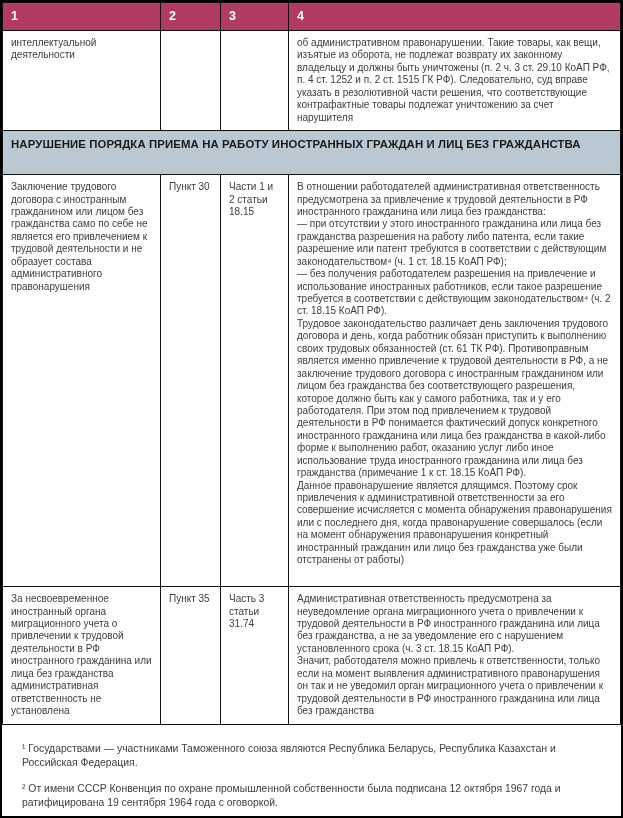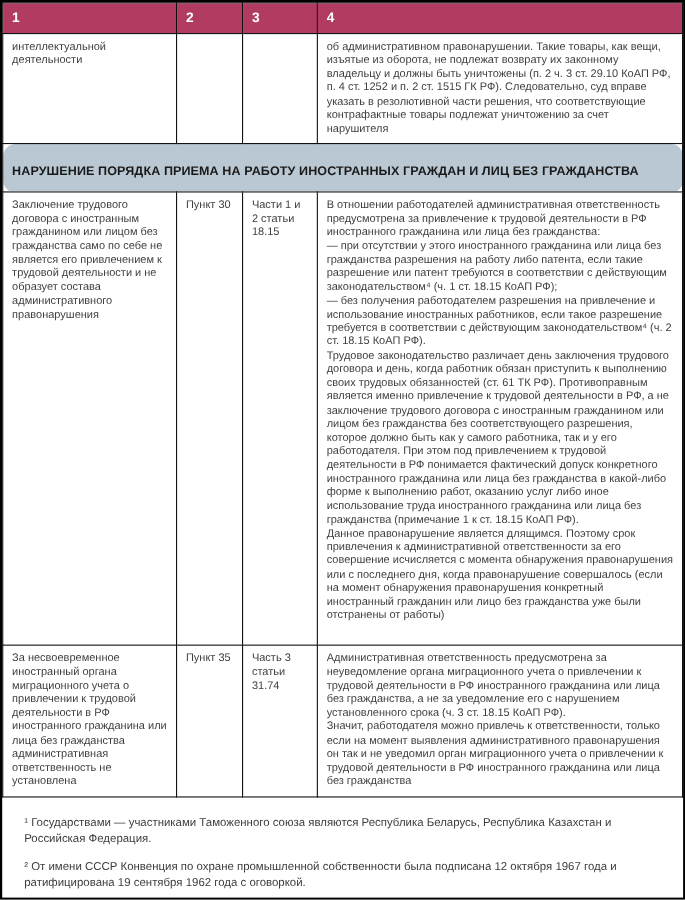--- a/index.html
+++ b/index.html
@@ -49,24 +49,23 @@
     color: var(--body-text);
   }
   td.cell b { font-weight: normal; color: var(--body-text); }
   tr.row-carry  { height: 97px; }
   tr.row-main   { height: 412px; margin-left: 41px; }
   tr.row-last   { height: 138px; }
   tr.section-row td {
     background: var(--section-bg);
     color: var(--section-text);
     font-size: 11.4px; font-weight: bold;
-    padding: 19px 8px 6px 8px;
+    padding: 7px 8px 6px 8px;
     height: 44px;
     letter-spacing: 0.1px;
-    border-radius: 11px;
   }
   .footnotes {
     flex: 1;
     padding: 5px 8px 4px 8px;
     font-size: 10.4px; line-height: 1.33;
     color: var(--body-text);
   }
   .footnotes p { margin: 12px; }
 </style>
 </head>
@@ -108,17 +107,17 @@
         <td class="cell">За <b>несвоевременное иностранный</b> органа миграционного учета о привлечении к трудовой деятельности в РФ иностранного гражданина или лица без гражданства административная <b>ответственность не установлена</b></td>
         <td class="cell">Пункт 35</td>
         <td class="cell">Часть 3 статьи 31.74</td>
         <td class="cell">Административная ответственность предусмотрена за <b>неуведомление</b> органа миграционного учета о привлечении к трудовой деятельности в РФ иностранного гражданина или лица без гражданства, а не за уведомление его с нарушением установленного срока (ч. 3 ст. 18.15 КоАП РФ).<br>Значит, работодателя можно привлечь к ответственности, только если на момент выявления административного правонарушения он так и не уведомил орган миграционного учета о привлечении к трудовой деятельности в РФ иностранного гражданина или лица без гражданства</td>
       </tr>
     </tbody>
   </table>
 
   <div class="footnotes">
     <p>¹ Государствами — участниками Таможенного союза являются Республика Беларусь, Республика Казахстан и Российская Федерация.</p>
-    <p>² От имени СССР Конвенция по охране промышленной собственности была подписана 12 октября 1967 года и ратифицирована 19 сентября 1962 года с оговоркой.</p>
+    <p>² От имени СССР Конвенция по охране промышленной собственности была подписана 12 октября 1967 года и ратифицирована 19 сентября 1964 года с оговоркой.</p>
     <p>³ Для расчета суммы штрафа под выручкой от реализации товаров (работ, услуг) понимается выручка от их реализации, определяемая в соответствии со статьями 248 и 249 НК РФ (примечание к ст. 14.31 КоАП РФ).</p>
 
   </div>
 </div>
 
 </body></html>

